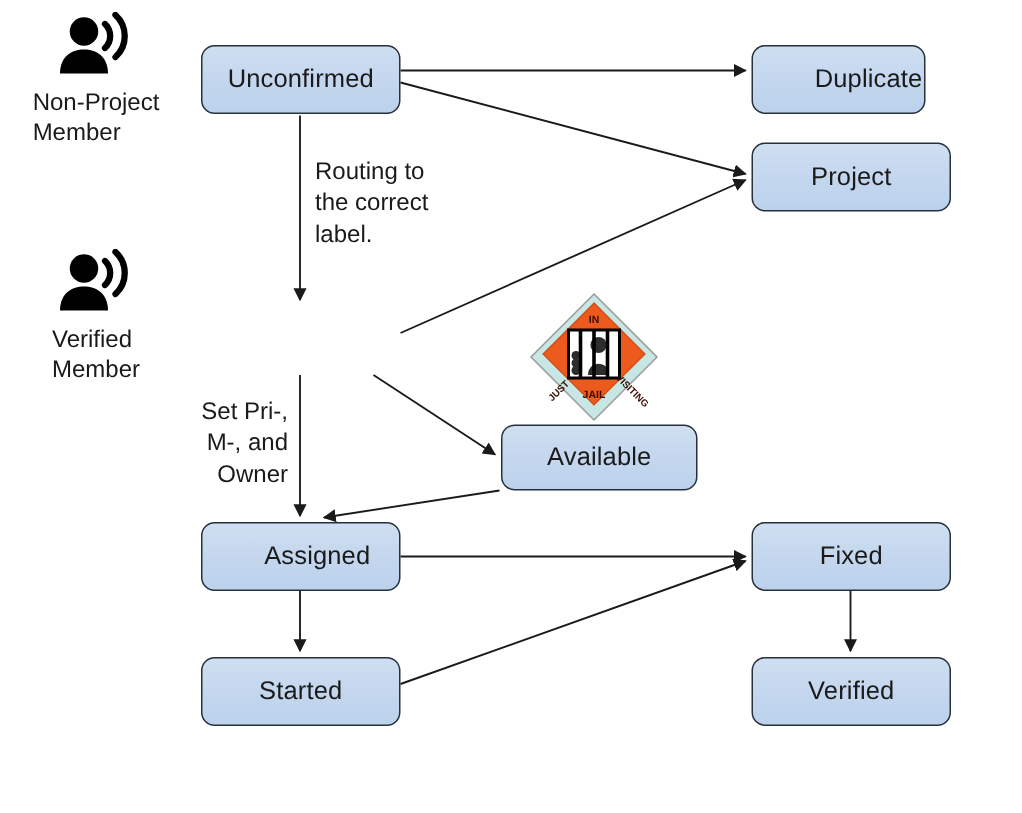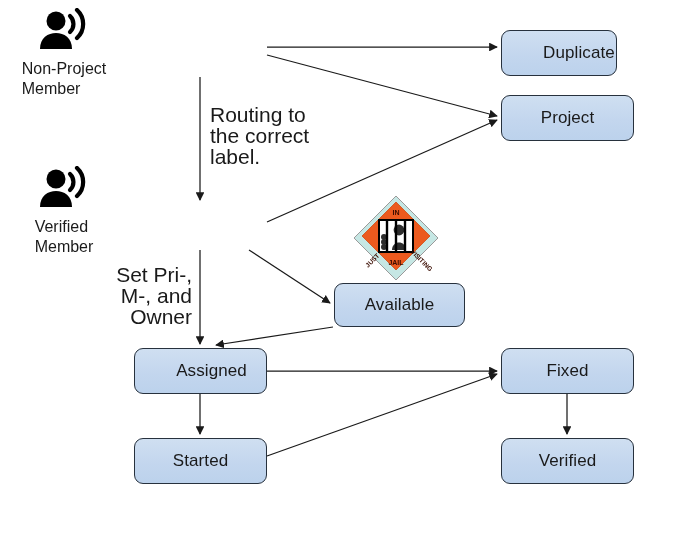--- a/index.html
+++ b/index.html
@@ -52,21 +52,21 @@
     margin-top: 7px;
     font-size: 16px;
     line-height: 20px;
     color: #1a1a1a;
     white-space: pre-line;
     font-family: "Liberation Sans", sans-serif;
   }
   
   .edge-note {
     position: absolute;
-    font-size: 21px;
+    font-size: 16px;
     line-height: 21px;
     color: #1a1a1a;
     white-space: pre-line;
     z-index: 3;
     font-family: "Liberation Sans", sans-serif;
   }
   .edge-note.left  { text-align: left; }
   .edge-note.right { text-align: right; }
   
   .jail {
@@ -178,20 +178,21 @@
         <circle cx="32" cy="53" r="3"></circle>
       </g>
 
       <text x="44" y="21" font-family="Liberation Sans, sans-serif" font-size="7" font-weight="bold" fill="#3a0c00" text-anchor="middle">IN</text>
       <text x="44" y="71" font-family="Liberation Sans, sans-serif" font-size="7" font-weight="bold" fill="#3a0c00" text-anchor="middle">JAIL</text>
       <text x="22" y="68" font-family="Liberation Sans, sans-serif" font-size="6.5" font-weight="bold" fill="#3a0c00" text-anchor="middle" transform="rotate(-45 22 68)">JUST</text>
       <text x="68" y="68" font-family="Liberation Sans, sans-serif" font-size="6.5" font-weight="bold" fill="#3a0c00" text-anchor="middle" transform="rotate(45 68 68)">VISITING</text>
     </svg>
   </div>
 
+  <div class="node" style="left:134px; top:30px; width:133px; height:46px;">Unconfirmed</div>
 
   <div class="node" style="left:501px; top:30px; width:116px; height:46px;padding-left:40px;">Duplicate</div>
 
   <div class="node" style="left:501px; top:95px; width:133px; height:46px;">Project</div>
 
 
   <div class="node" style="left:334px; top:283px; width:131px; height:44px;">Available</div>
 
   <div class="node" style="left:134px; top:348px; width:133px; height:46px;padding-left:22px;">Assigned</div>
 

